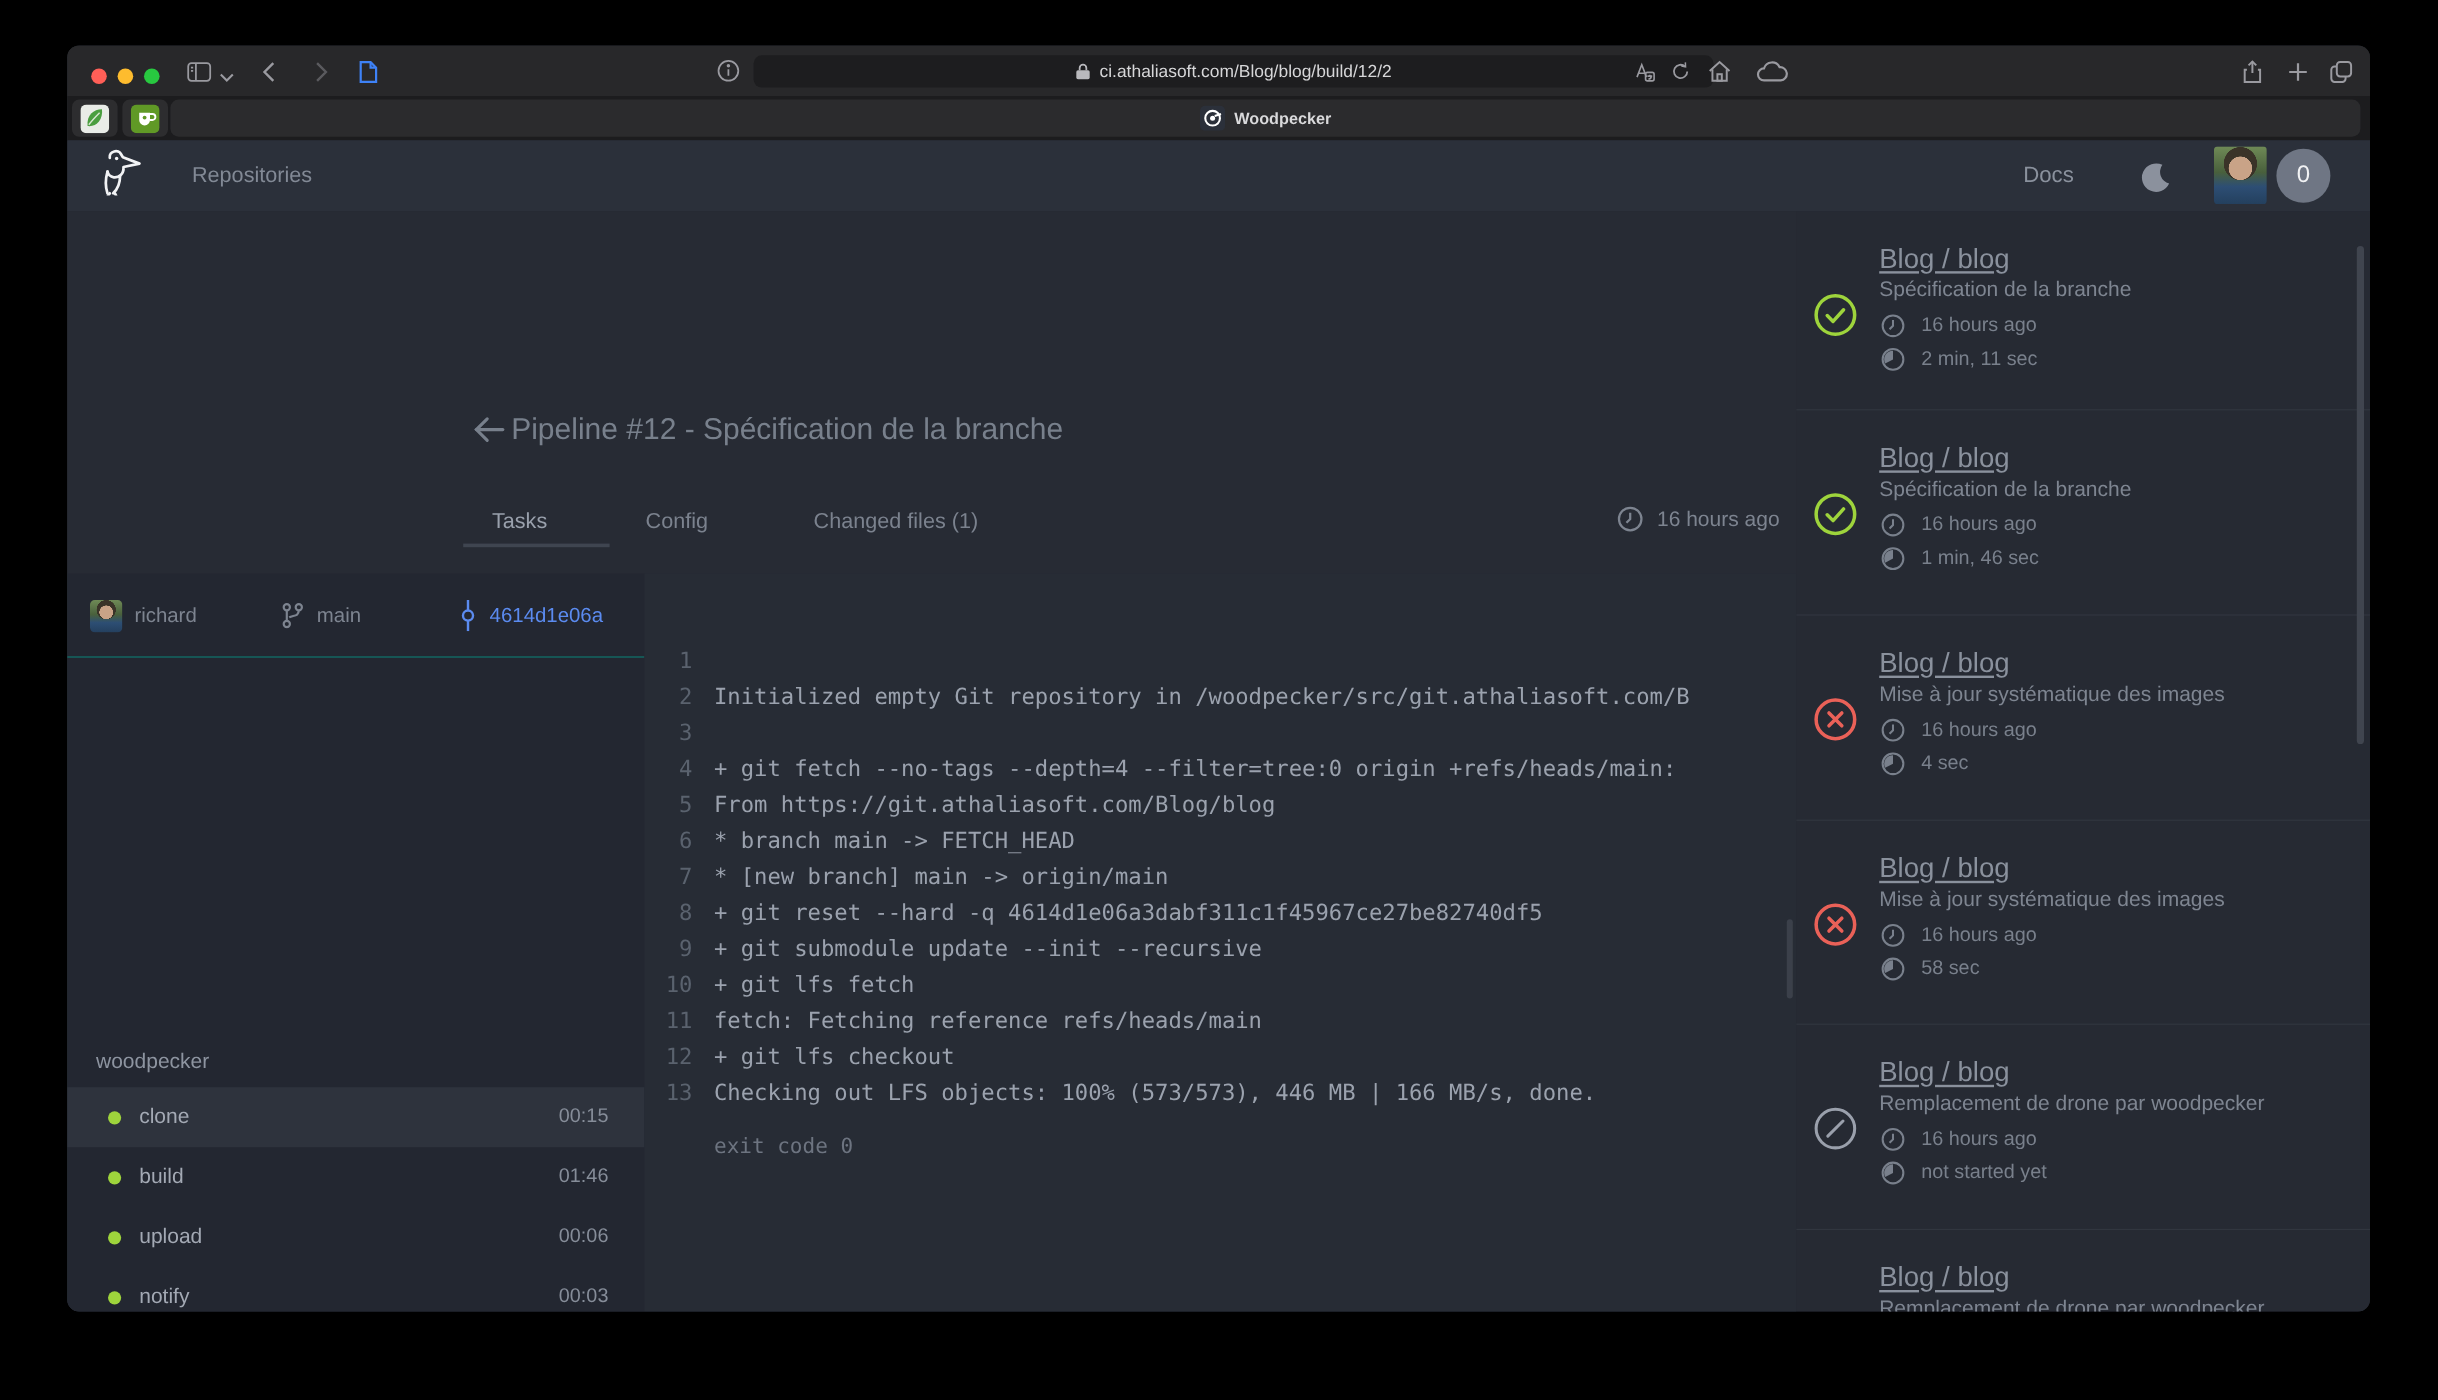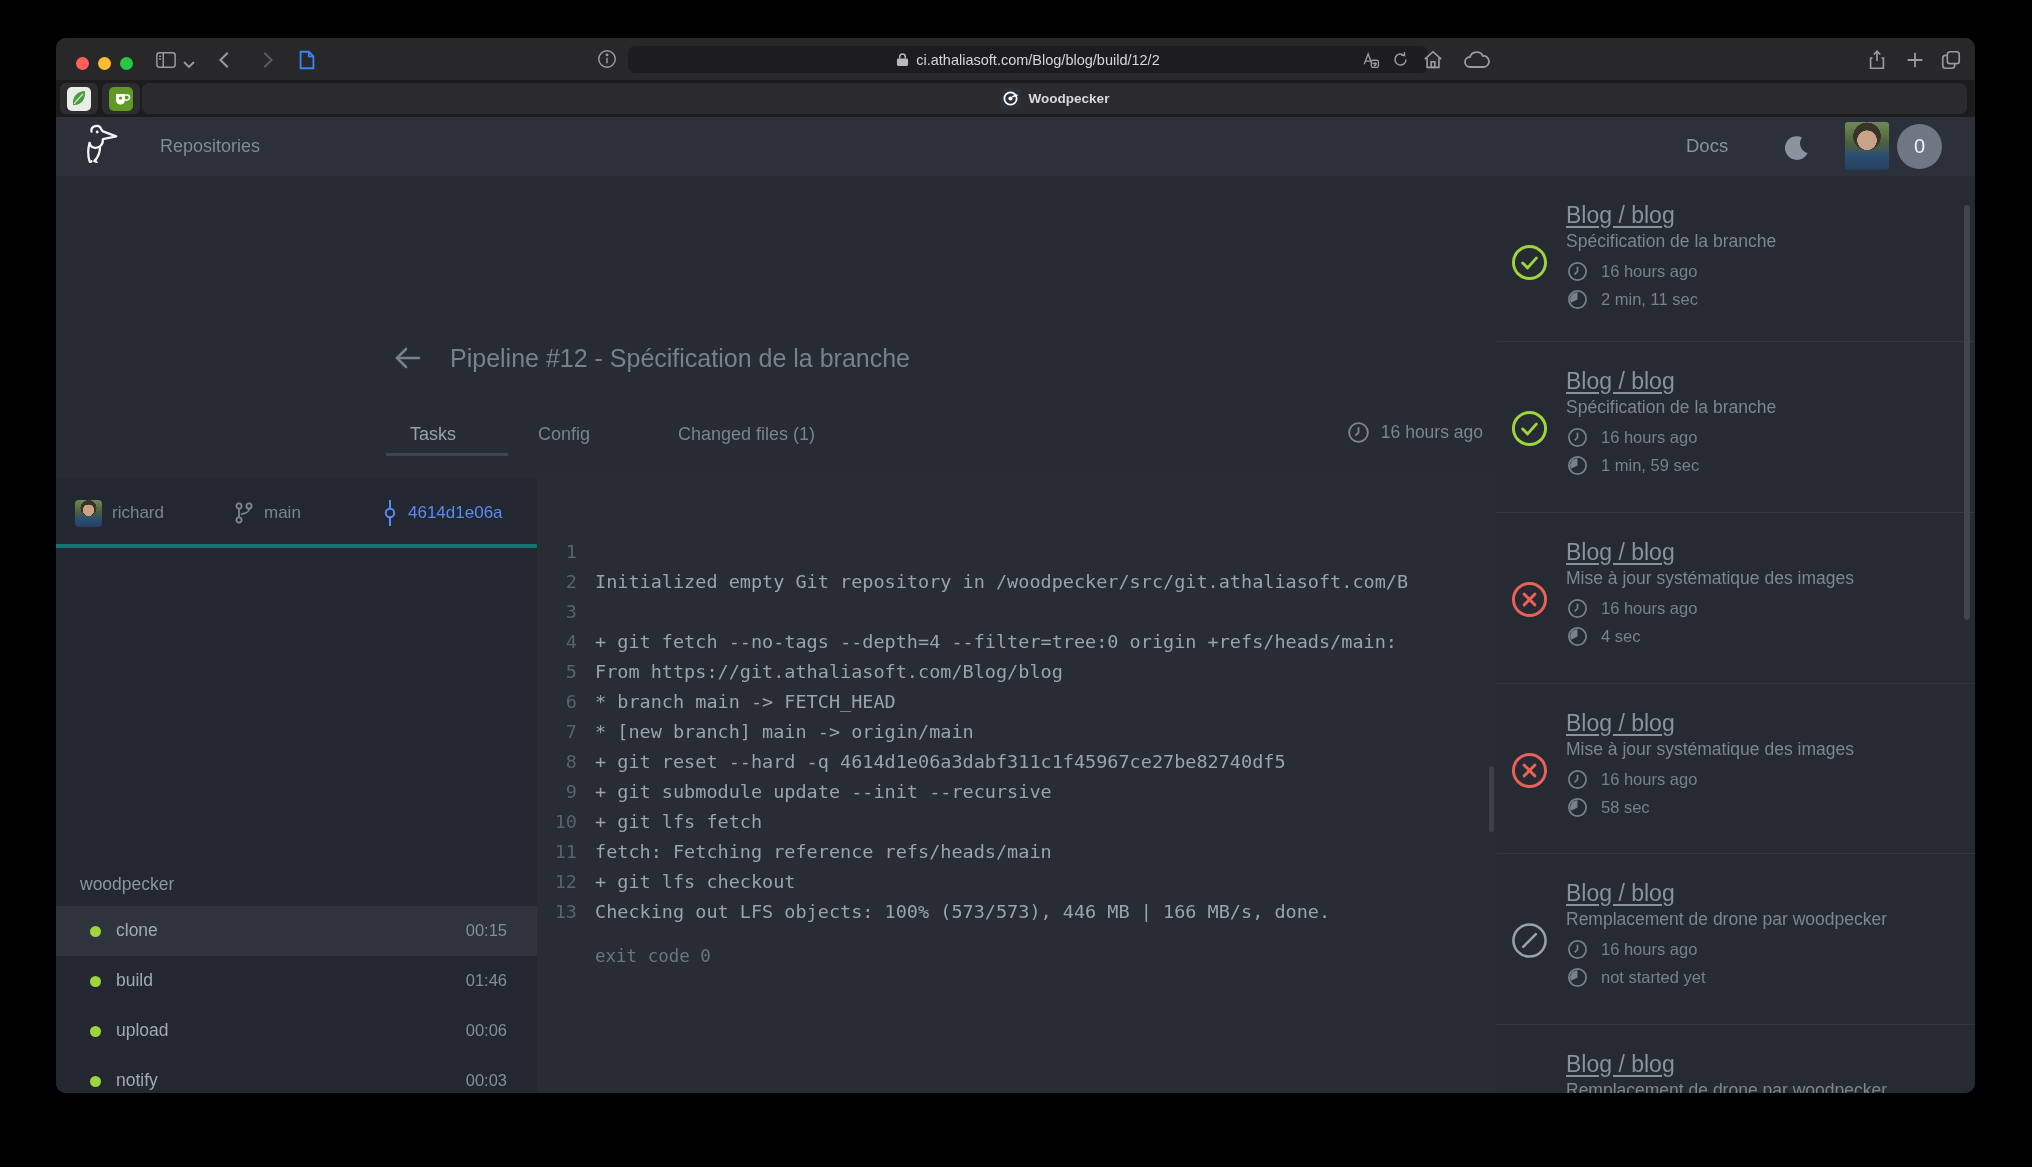--- a/index.html
+++ b/index.html
@@ -43,32 +43,32 @@
                  align-items:center; justify-content:center; }
   .avatar { background:
       radial-gradient(circle at 50% 38%, #c9a387 0 26%, transparent 27%),
       radial-gradient(circle at 50% 30%, #3a3328 0 34%, transparent 35%),
       linear-gradient(180deg,#6f8a56 0%, #49603c 45%, #2d4e74 70%, #24405e 100%); }
   #header-avatar { position:absolute; left:1789px; top:5px; width:44px; height:48px; border-radius:3px; }
 
   
   #main { position:absolute; left:0; top:138px; width:1441px; bottom:0; background:#272b34; }
   #pipeline-title-row { position:absolute; left:334px; top:160px; height:44px; display:flex;
-                        align-items:center; gap:24px; color:#78808c; }
+                        align-items:center; color:#78808c; }
   #back-button { width:36px; height:36px; color:#78808c; }
   #page-title { font-size:25px; }
   .ptab { position:absolute; top:248px; font-size:18px; color:#7b828e; }
   #tab-underline { position:absolute; left:330px; top:277px; width:122px; height:3px; background:#3f4550; }
   #pipeline-time { position:absolute; top:244px; right:14px; display:flex; align-items:center;
                    gap:10px; color:#7d8490; font-size:17.5px; }
 
   
   #leftpanel { position:absolute; left:0; top:302px; width:481px; bottom:0; background:#232731; }
   #buildinfo { position:absolute; left:0; top:0; width:100%; height:70px;
-               border-bottom:4px solid #0f766e; color:#7d8490; font-size:17px; }
+               border-bottom:1px solid #0f766e; color:#7d8490; font-size:17px; }
   #buildinfo .cell { position:absolute; top:0; height:70px; display:flex; align-items:center; gap:10px; }
   #author-avatar { width:27px; height:27px; border-radius:4px; }
   #commit-link { color:#5b8bf0; }
   #workflow-name { position:absolute; left:24px; top:396px; color:#8d94a0; font-size:17.5px; }
   .step { position:absolute; left:0; width:100%; height:50px; }
   .step.selected { background:#2e333d; }
   .stepdot { position:absolute; left:34px; top:20px; width:11px; height:11px; border-radius:50%;
              background:#9ed43c; }
   .stepname { position:absolute; left:60px; top:14px; color:#a3a9b4; font-size:17.5px; }
   .steptime { position:absolute; right:30px; top:15px; color:#868d99; font-size:16.5px; }
@@ -374,21 +374,21 @@
           <circle cx="12" cy="12" r="9"></circle>
             <path d="M12 7 v5 l-3 3"></path>
           </svg>
         <span>16 hours ago</span>
       </div>
       <div class="meta" style="top:112px">
         <svg viewBox="0 0 24 24">
           <circle cx="12" cy="12" r="9" fill="none" stroke="#79808c" stroke-width="1.8"></circle>
           <path d="M12 12 L12 4.5 A7.5 7.5 0 0 0 5.2 15.5 Z" fill="#79808c"></path>
           </svg>
-        <span>1 min, 59 sec</span>
+        <span>1 min, 46 sec</span>
       </div>
     </div>
 
     <div class="card" style="top:336px">
       <svg class="statusicon" viewBox="0 0 38 38">
         <circle cx="19" cy="19" r="16.5" fill="none" stroke="#ea6158" stroke-width="3"></circle>
         <path d="M13.5 13.5 L24.5 24.5 M24.5 13.5 L13.5 24.5" stroke="#ea6158" stroke-width="3" stroke-linecap="round"></path>
         </svg>
       <a class="card-repo">Blog / blog</a>
       <div class="card-msg">Mise à jour systématique des images</div>

